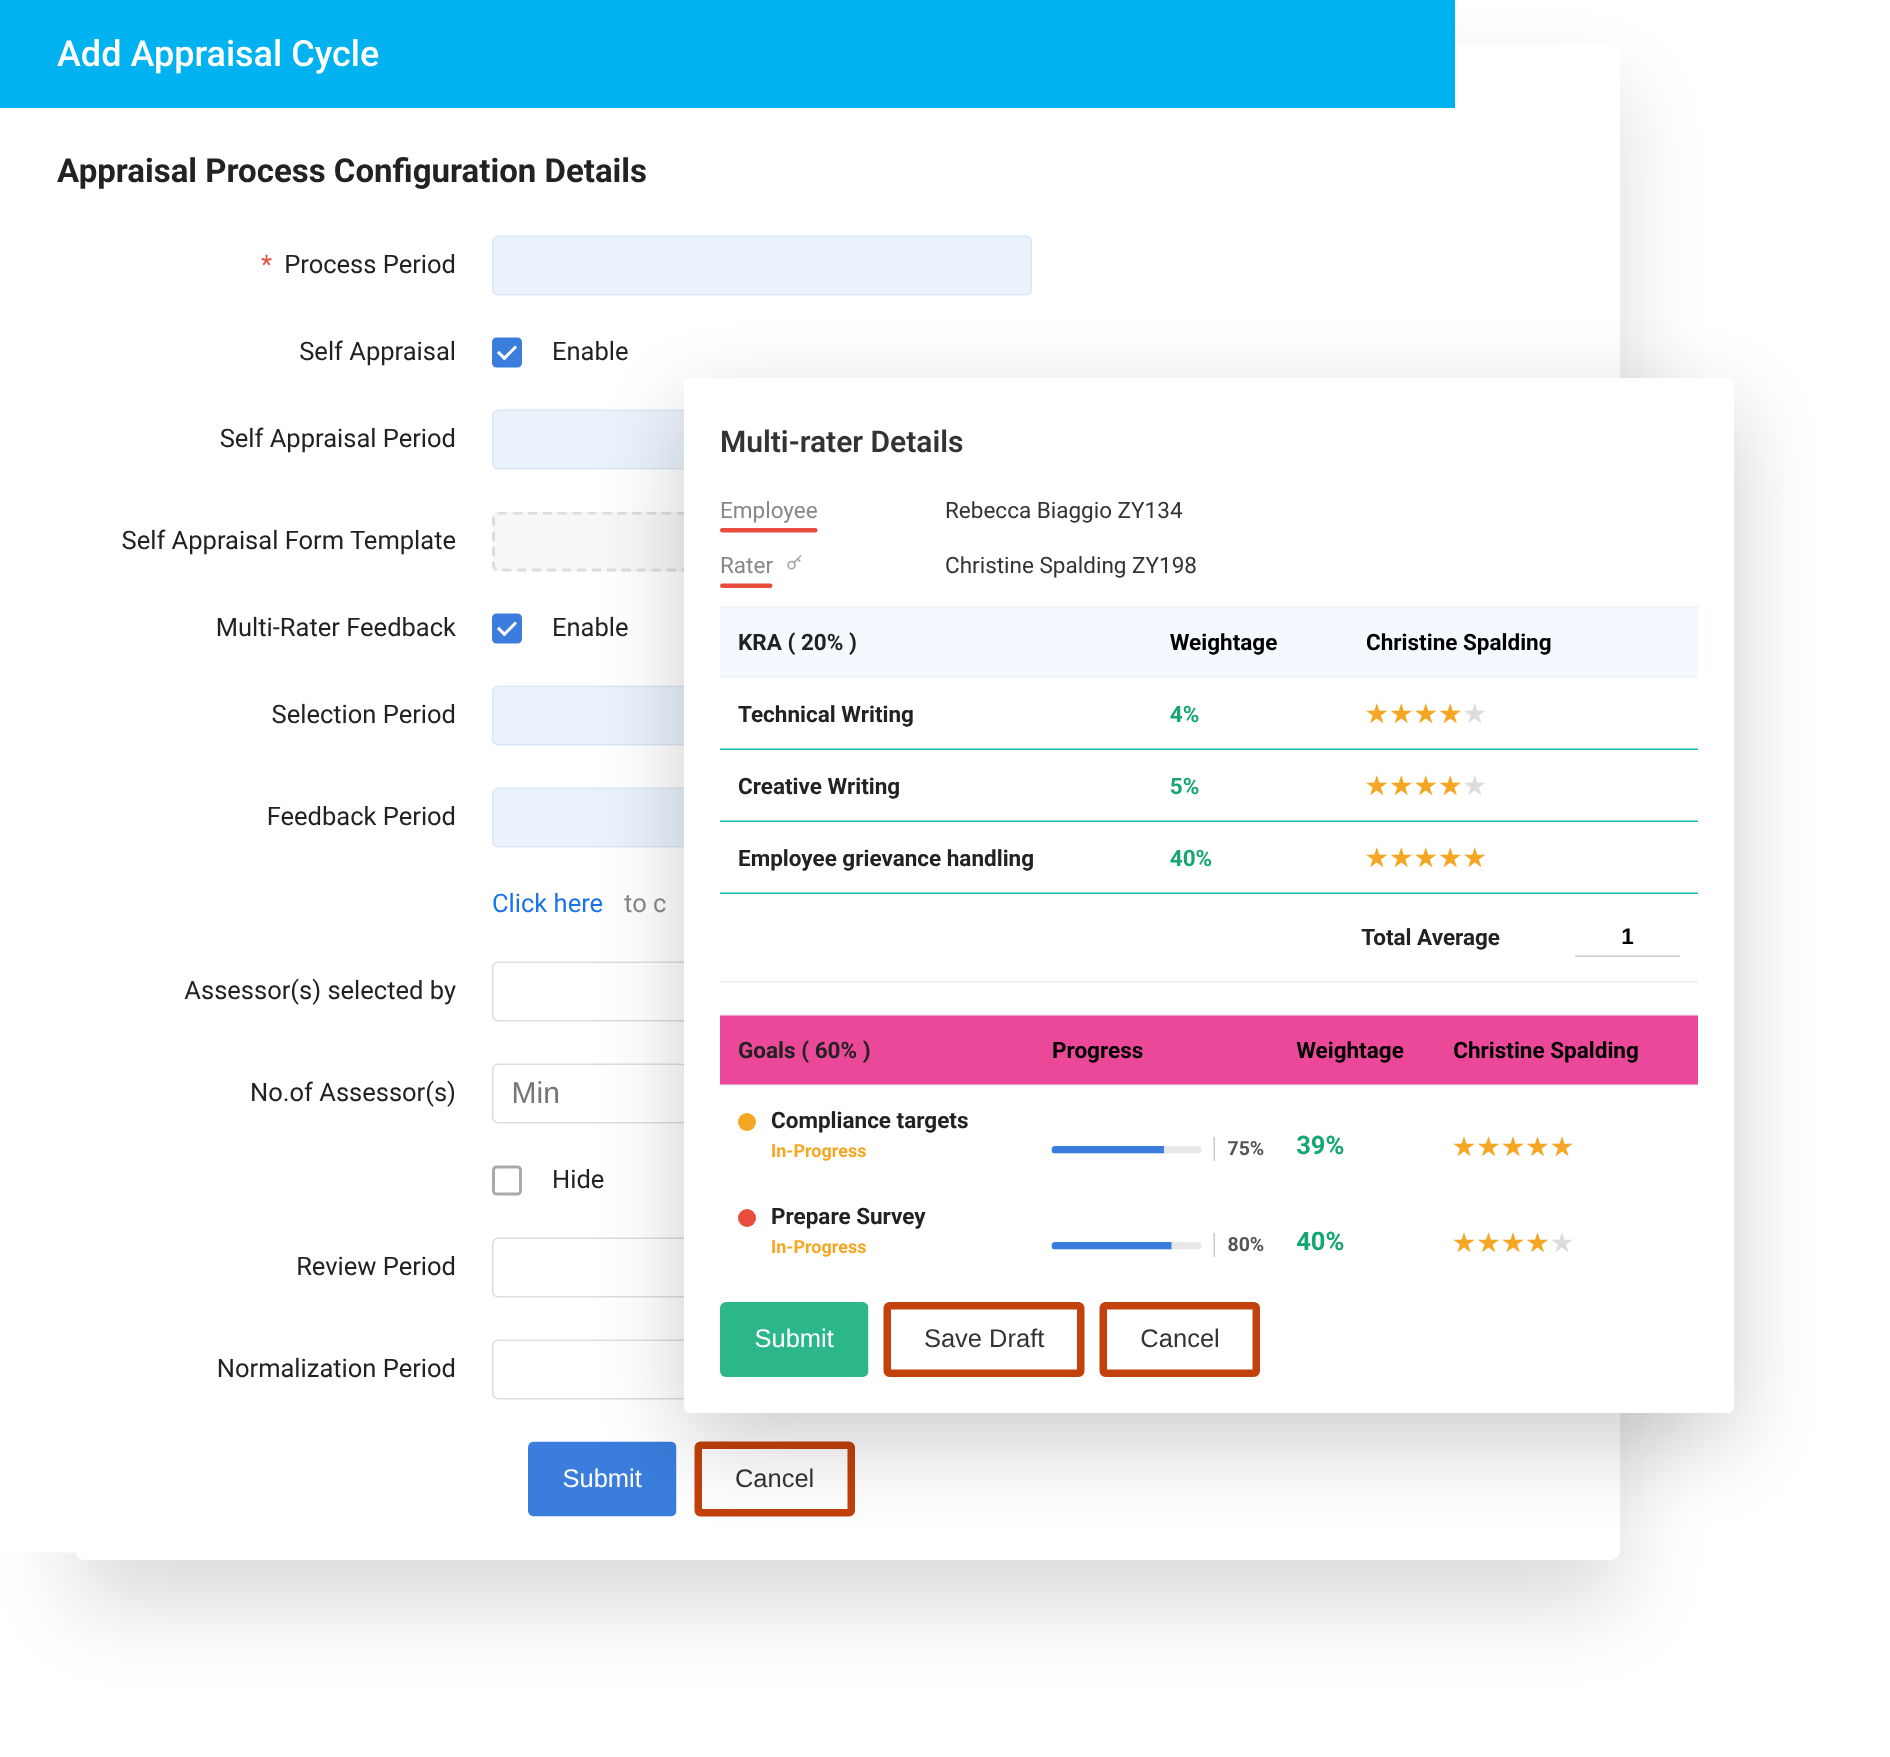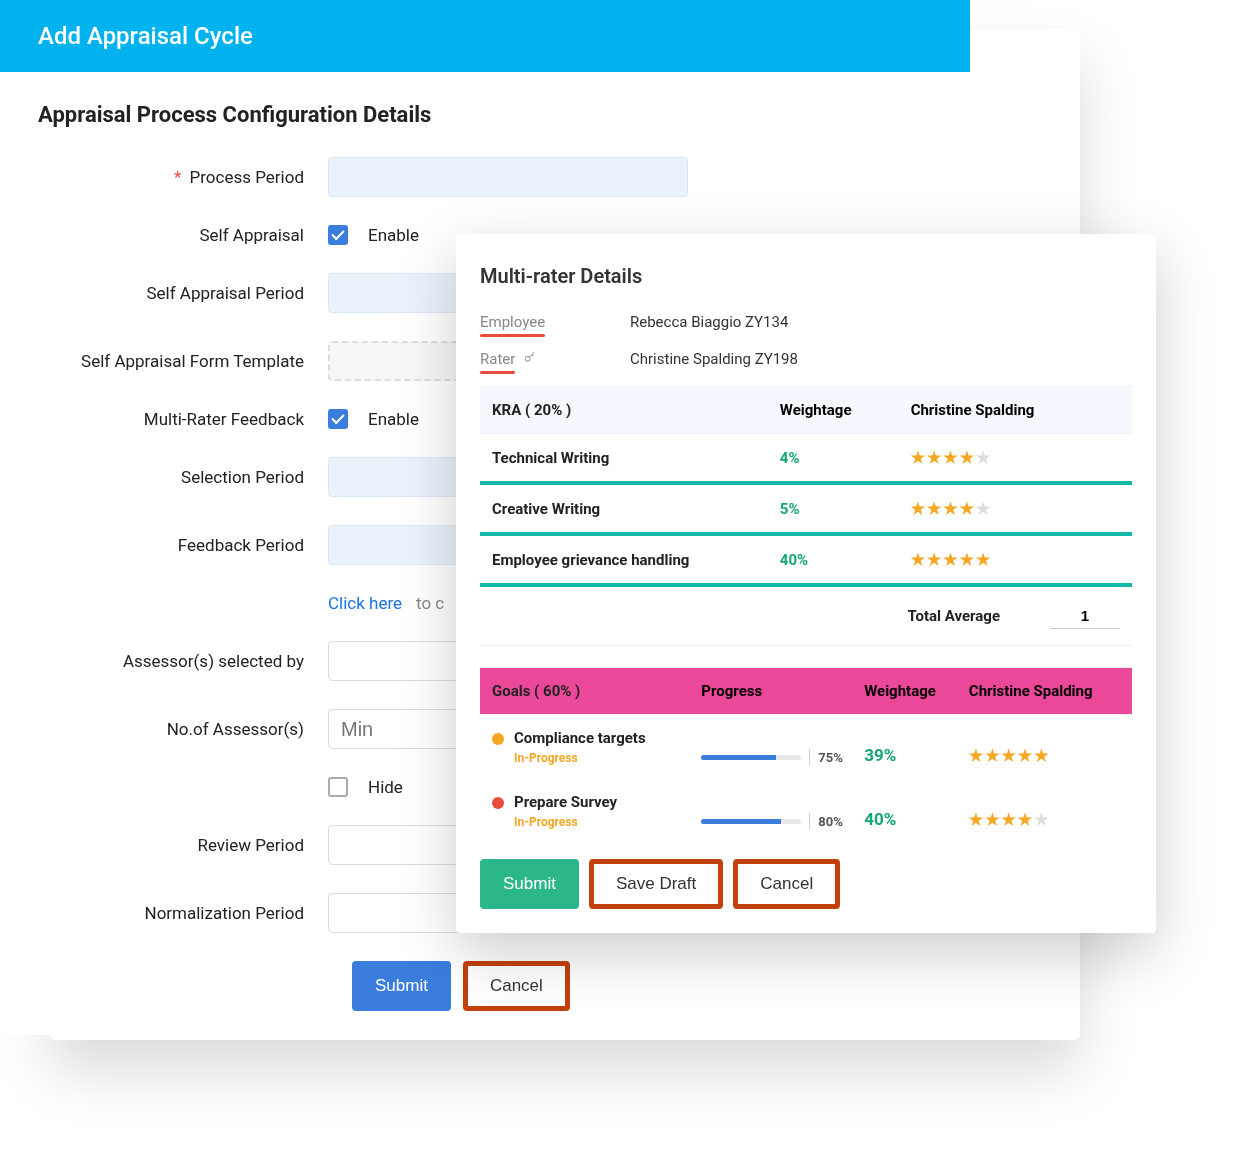--- a/index.html
+++ b/index.html
@@ -33,34 +33,34 @@
 .link-text { color: #1a73e8; font-size: 17px; cursor: pointer; }
 .truncated-text { color: #888; font-size: 17px; }
 
 .actions-row { display: flex; gap: 12px; margin-left: 314px; margin-top: 10px; }
 .btn { border-radius: 4px; padding: 10px 22px; font-size: 17px; cursor: pointer; border: 1px solid transparent; }
 .btn-primary { background: #3b7ddd; color: #fff; }
 .btn-secondary { background: #fff; color: #333; border: 5px solid #c2410c; }
 .btn-green { background: #2bb789; color: #fff; }
 
 
-.overlay-card { position: absolute; left: 456px; top: 234px; width: 700px; background: #fff; border-radius: 4px; box-shadow: 0 20px 60px rgba(0,0,0,0.2); z-index: 2; padding: 30px 24px 24px; }
+.overlay-card { position: absolute; left: 456px; top: 252px; width: 700px; background: #fff; border-radius: 4px; box-shadow: 0 20px 60px rgba(0,0,0,0.2); z-index: 2; padding: 30px 24px 24px; }
 
 .overlay-title { font-size: 20px; font-weight: 600; color: #333; margin-bottom: 24px; }
 
 .detail-row { display: flex; align-items: center; margin-bottom: 18px; }
 .detail-key-wrap { width: 150px; }
 .detail-key { font-size: 15px; color: #888; display: inline-block; }
 .detail-key.active { position: relative; }
 .detail-key.active::after { content: ""; position: absolute; left: 0; bottom: -6px; width: 100%; height: 3px; background: #e74c3c; border-radius: 2px; }
 .key-icon { color: #aaa; margin-left: 4px; font-size: 13px; }
 .detail-value { font-size: 15px; color: #333; }
 
 .table-header { display: flex; background: #f4f8ff; border-top: 1px solid #eef2f8; border-bottom: 1px solid #eef2f8; padding: 14px 12px; margin-top: 12px; }
-.table-row { display: flex; padding: 14px 12px; border-bottom: 4px solid #14b8a6; align-items: center; }
+.table-row { display: flex; padding: 14px 12px; border-bottom: 1px solid #14b8a6; align-items: center; }
 .col-name { flex: 2.2; font-size: 15px; font-weight: 700; color: #222; }
 .col-weight { flex: 1; font-size: 15px; font-weight: 700; text-align: left; }
 .col-rater { flex: 1.6; font-size: 15px; font-weight: 700; text-align: left; }
 .weight-val { color: #16a671; font-weight: 700; font-size: 15px; }
 
 .stars { display: flex; gap: 2px; }
 .star { color: #ddd; font-size: 16px; }
 .star.filled { color: #f5a623; }
 
 .total-row { display: flex; padding: 16px 12px; align-items: center; border-bottom: 1px solid #eee; }

